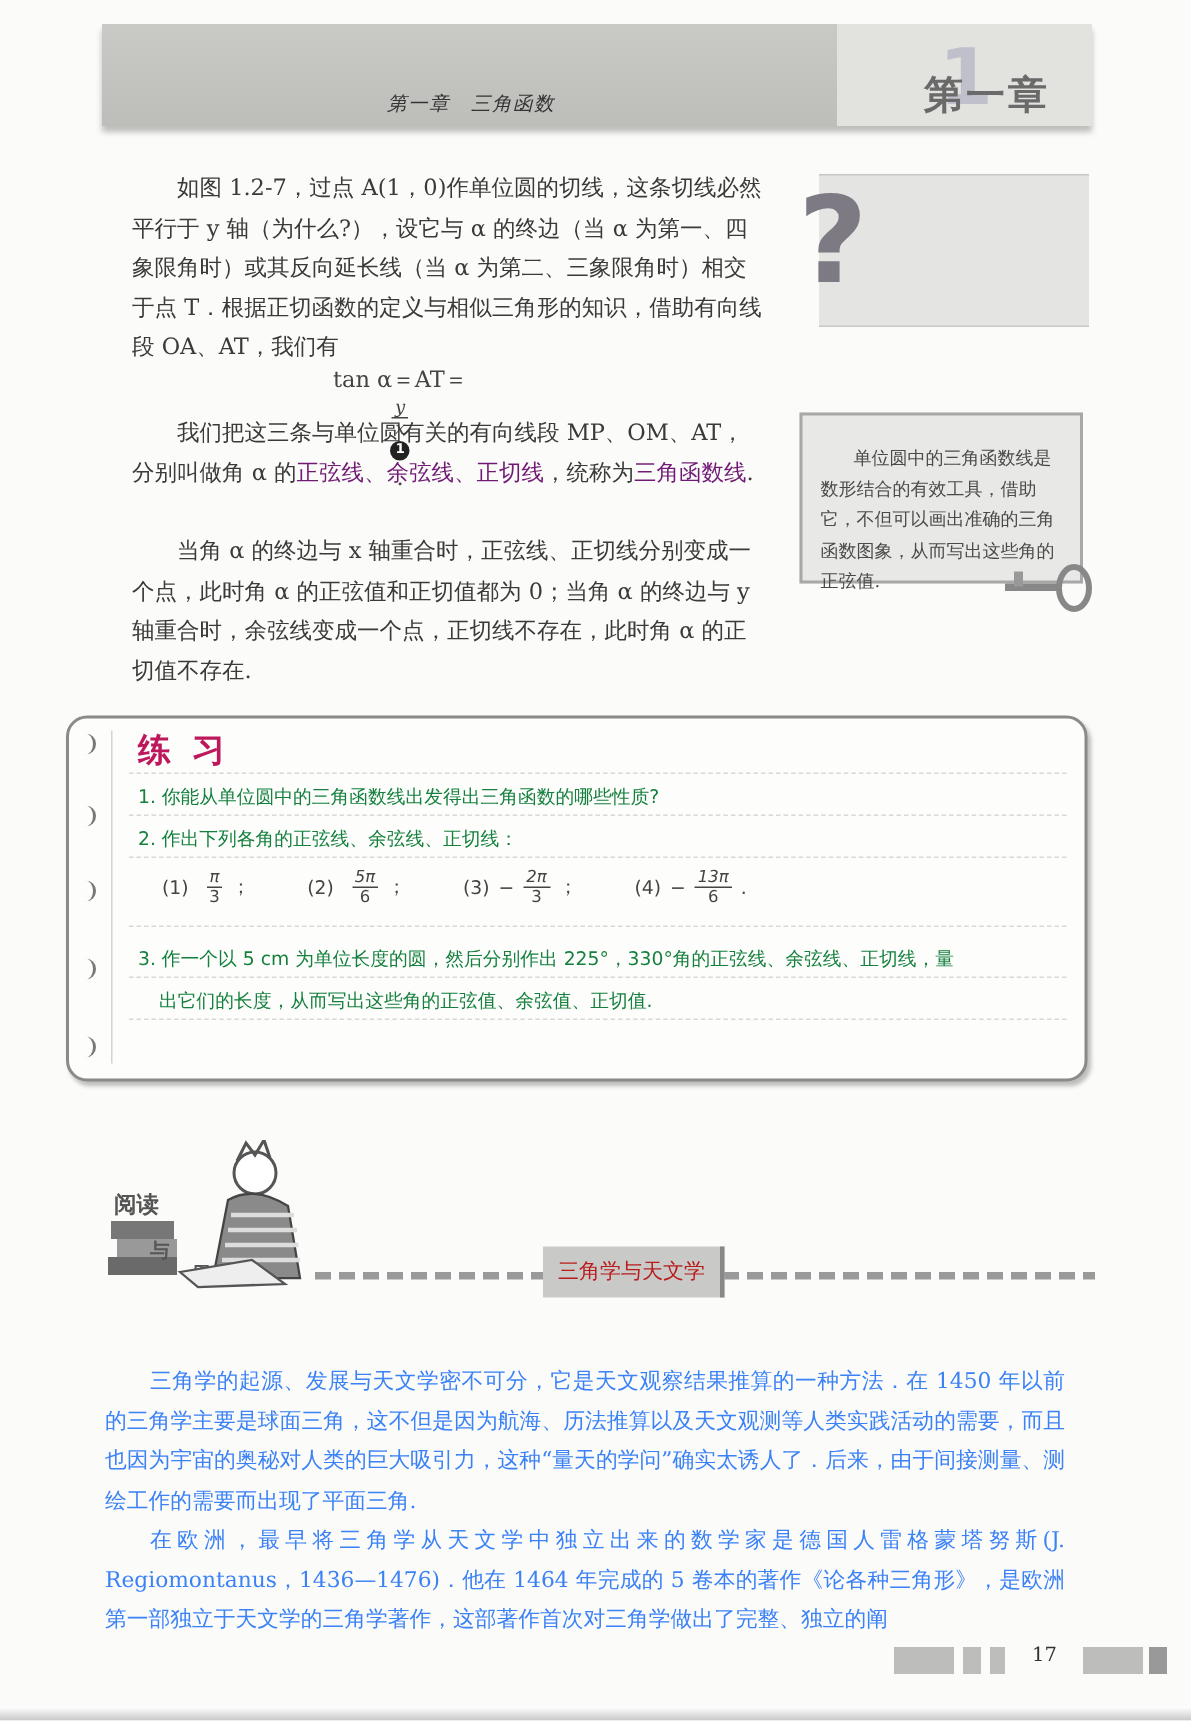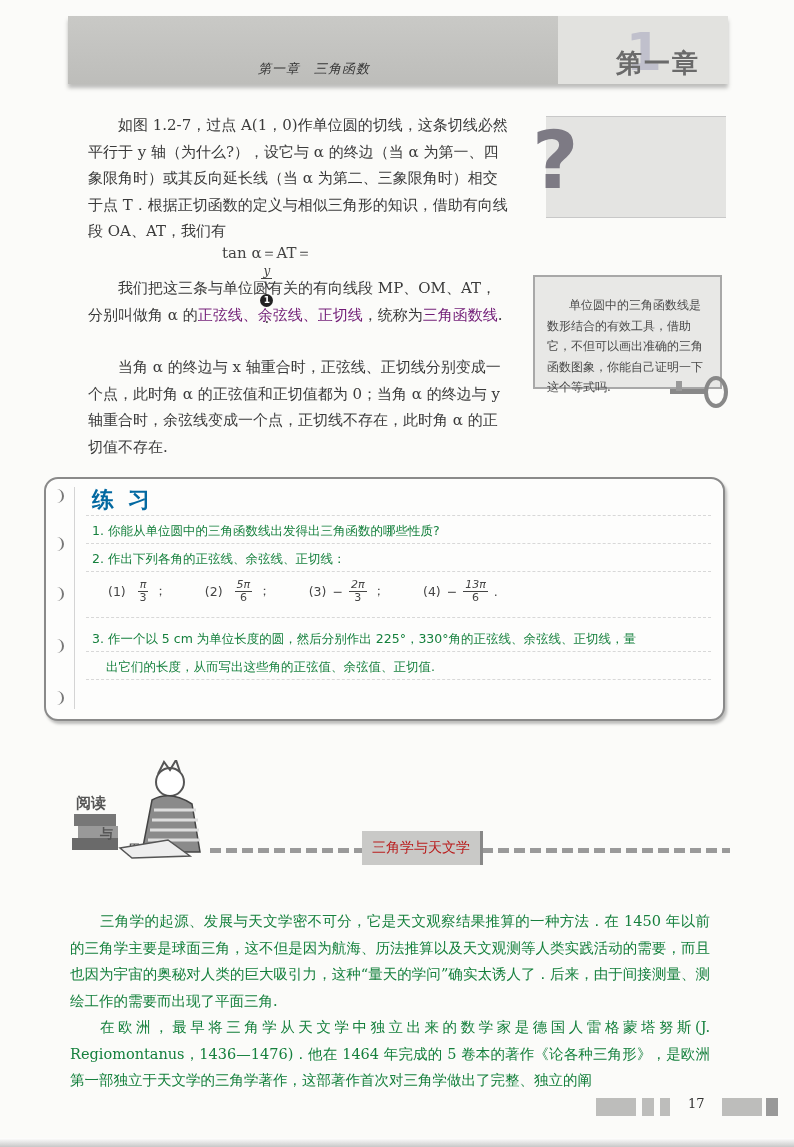--- a/index.html
+++ b/index.html
@@ -72,21 +72,21 @@
   
   .exercise {
     position:absolute; left:44px; top:477px; width:677px; height:240px;
     border:2px solid #8a8a8a; border-radius:14px; background:#fdfdfc;
     box-shadow:2px 3px 3px rgba(0,0,0,0.25);
   }
   .ring { position:absolute; left:6px; width:10px; height:14px; border-right:2px solid #777; border-radius:0 10px 10px 0; }
   .ex-inner-line { position:absolute; left:28px; top:8px; width:0; height:222px; border-left:1px solid #d4d4d4; }
   .ex-title {
     position:absolute; left:46px; top:6px; font-size:22px; font-weight:bold;
-    color:#0369a1; letter-spacing:14px; font-family:"DejaVu Sans", sans-serif;
+    color:#be185d; letter-spacing:14px; font-family:"DejaVu Sans", sans-serif;
   }
   .ex-item {
     position:absolute; left:46px; font-size:12.5px; color:#15803d;
     font-family:"DejaVu Sans", sans-serif; white-space:nowrap;
   }
   .ex-rule { position:absolute; left:40px; width:625px; border-top:1px dashed #d8d8d8; }
   .angles { position:absolute; left:62px; top:100px; display:flex; gap:38px; font-size:12.5px; color:#444; font-family:"DejaVu Sans", sans-serif; }
   .angle { display:flex; align-items:center; gap:6px; }
   .afrac { display:inline-flex; flex-direction:column; align-items:center; font-size:11px; line-height:12px; }
   .afrac .num { border-bottom:1px solid #444; padding:0 2px; font-style:italic; }
@@ -97,21 +97,21 @@
     background:repeating-linear-gradient(90deg,#9a9a9a 0 11px,transparent 11px 16px);
   }
   .section-tag {
     position:absolute; left:362px; top:831px; width:118px; height:34px;
     background:#c9c9c7; border-right:3px solid #888;
     font-family:"DejaVu Sans", sans-serif; font-size:14px; color:#b91c1c;
     display:flex; align-items:center; justify-content:center;
   }
   .rpara {
     position:absolute; left:70px; width:640px; font-size:14.5px; line-height:26.5px;
-    color:#15803d; text-indent:30px; margin:0; text-align:justify;
+    color:#3b82f6; text-indent:30px; margin:0; text-align:justify;
   }
   
   .foot-bar { position:absolute; top:1098px; height:18px; background:#bdbdbb; }
   .page-num {
     position:absolute; left:688px; top:1096px; font-size:13px; color:#333;
     font-family:"DejaVu Serif", serif;
   }
   .bottom-edge { position:absolute; left:0; top:1138px; width:794px; height:9px; background:linear-gradient(#fff,#c8c8c8); }
 </style>
 </head>
@@ -140,21 +140,21 @@
   <span>我们把这三条与单位圆有关的有向线段 MP、OM、AT，分别叫做角 α 的</span><span class="hl">正弦线、余弦线、正切线</span><span>，统称为</span><span class="hl">三角函数线</span><span>.</span>
 </p>
 
 <p class="para" style="top:354px;">当角 α 的终边与 x 轴重合时，正弦线、正切线分别变成一个点，此时角 α 的正弦值和正切值都为 0；当角 α 的终边与 y 轴重合时，余弦线变成一个点，正切线不存在，此时角 α 的正切值不存在.</p>
 
 <div class="side-q">
   <span class="qmark">?</span>
 </div>
 
 <div class="side-note">
-  <p class="side-note-text">单位圆中的三角函数线是数形结合的有效工具，借助它，不但可以画出准确的三角函数图象，你能自己证明一下这个等式吗.</p>
+  <p class="side-note-text">单位圆中的三角函数线是数形结合的有效工具，借助它，不但可以画出准确的三角函数图象，从而写出这些角的正弦值.</p>
 </div>
 <svg class="key-icon" width="60" height="36" viewBox="0 0 60 36">
   <rect x="0" y="14" width="36" height="5" fill="#888"></rect>
   <rect x="6" y="6" width="6" height="10" fill="#999"></rect>
   <ellipse cx="46" cy="17" rx="10" ry="14" fill="none" stroke="#888" stroke-width="4"></ellipse>
 </svg>
 
 <div class="exercise">
   <div class="ring" style="top:10px;"></div>
   <div class="ring" style="top:58px;"></div>

